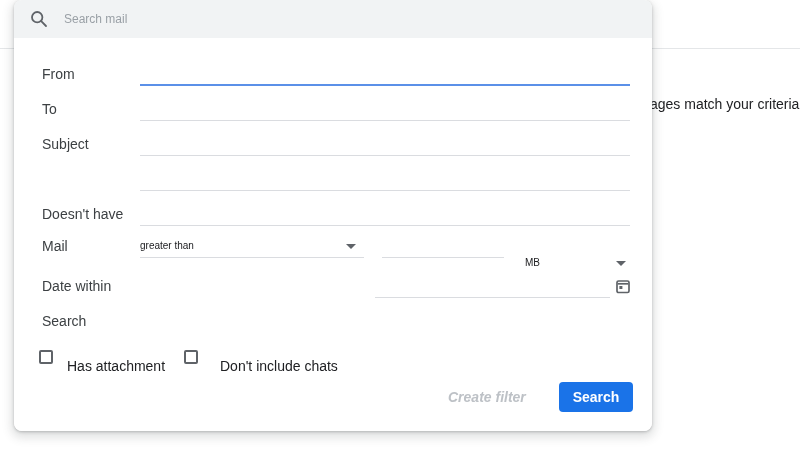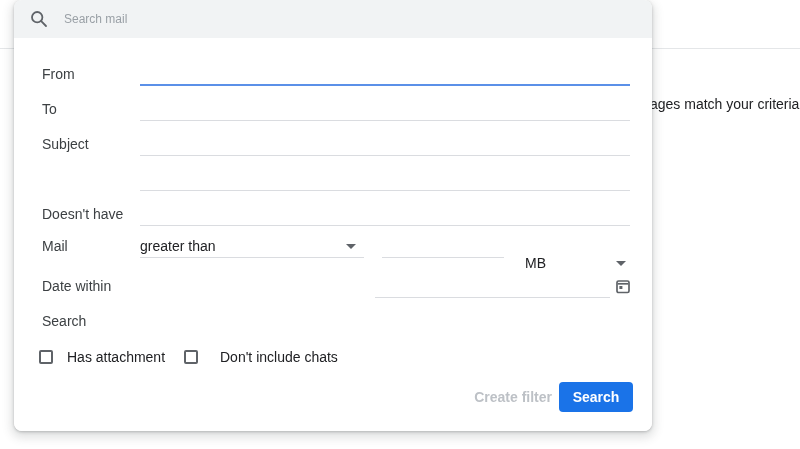--- a/index.html
+++ b/index.html
@@ -30,37 +30,37 @@
 
   .row-label { position:absolute; left:16px; height:18px; line-height:18px;
                font-size:14px; color:#3c4043; white-space:nowrap;margin-left:12px; }
 
   .line-input { position:absolute; left:126px; width:490px; height:18px;
                 border:none; outline:none; background:transparent;
                 border-bottom:1px solid #dadce0; border-radius:0;
                 font-size:14px; color:#202124; font-family:inherit; }
   .line-input.focused { border-bottom:2px solid #5b90e8; }
 
-  .dropdown { position:absolute; height:21px; line-height:18px; font-size:14px;
+  .dropdown { position:absolute; height:21px; line-height:18px; font-size:10px;
               color:#202124; cursor:pointer; white-space:nowrap; }
   .dd-underline { border-bottom:1px solid #dadce0; }
   .caret { position:absolute; top:7px; width:0; height:0;
            border-left:5px solid transparent; border-right:5px solid transparent;
            border-top:5px solid #5f6368; }
 
   .cal-icon { position:absolute; width:16px; height:16px; cursor:pointer; }
 
   .checkbox { position:absolute; width:14px; height:14px; border:2px solid #5f6368;
               border-radius:2px; background:#fff; cursor:pointer; }
   .cb-label { position:absolute; height:16px; line-height:16px; font-size:14px;
-              color:#202124; white-space:nowrap; }
+              color:#202124; white-space:nowrap;margin-top:9px; }
 
   .btn-text { position:absolute; left:434px; top:351px; width:104px; height:18px;
-              text-align:right; font-size:14px; font-weight:bold; color:#bdc1c6;
-              cursor:default; }
+              text-align:left; font-size:14px; font-weight:bold; color:#bdc1c6;
+              cursor:default;font-style:italic; }
   .btn-primary { position:absolute; left:545px; top:344px; width:74px; height:30px;
                  background:#1a73e8; color:#fff; border:none; border-radius:4px;
                  font-size:14px; font-weight:bold; font-family:inherit; cursor:pointer; }
 </style>
 </head>
 <body>
 
 <div class="stage">
 
   <div class="bg-divider"></div>

